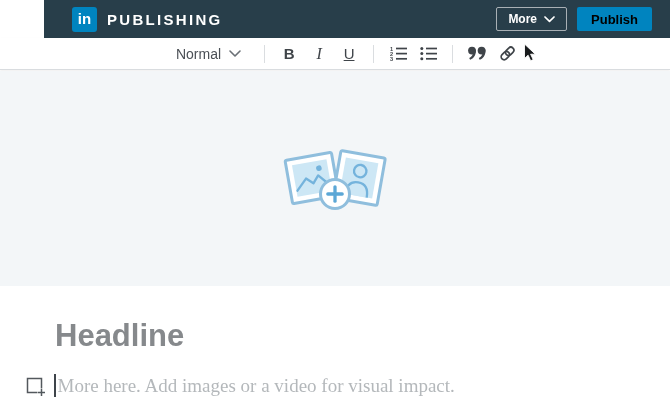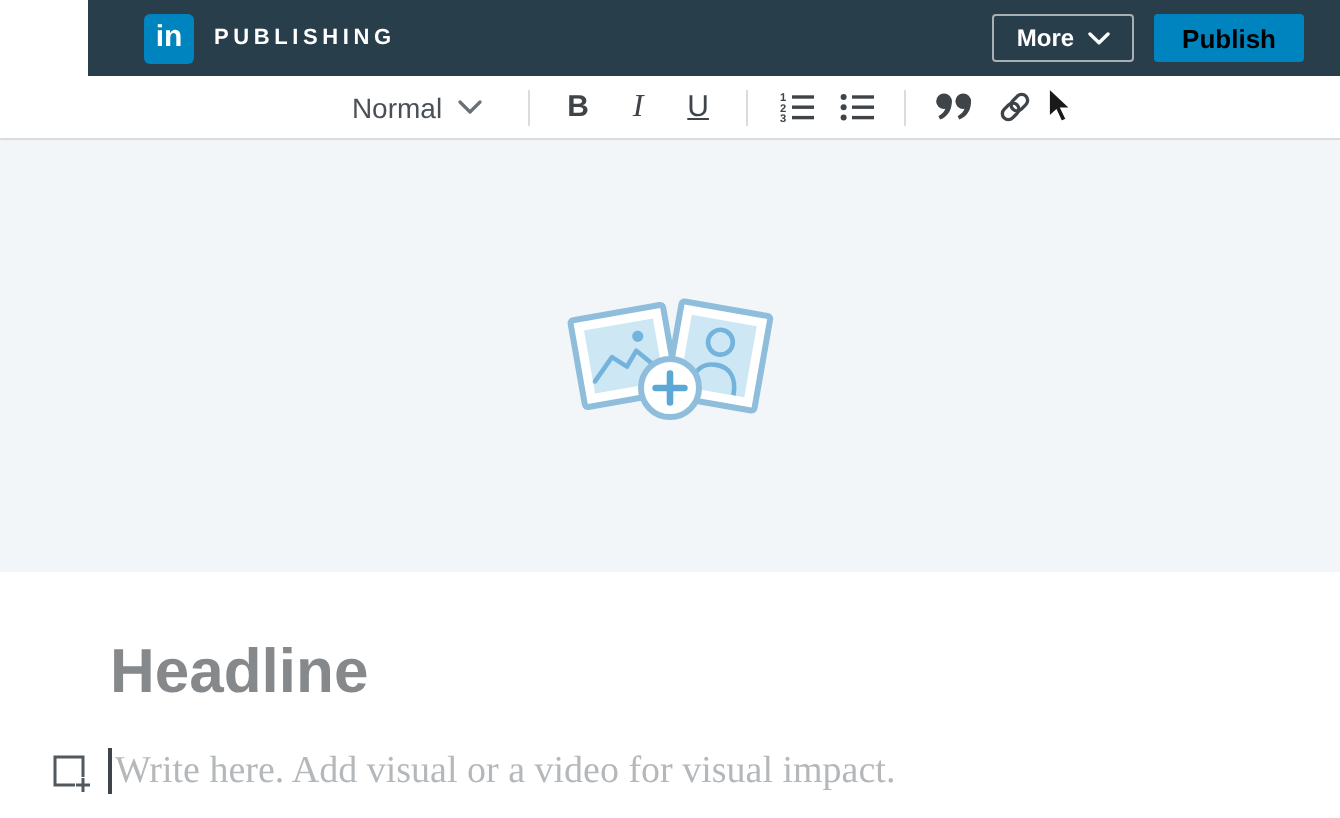--- a/index.html
+++ b/index.html
@@ -35,21 +35,21 @@
     font-size: 15px;
     display: flex;
     align-items: center;
     justify-content: center;
     padding-bottom: 2px;
     cursor: pointer;
   }
   .brand-text {
     margin-left: 10px;
     color: #fff;
-    font-size: 11px;
+    font-size: 15px;
     font-weight: 600;
     letter-spacing: 2.3px;
   }
   .nav-actions { display: flex; align-items: center; }
   .more-btn {
     display: inline-flex;
     align-items: center;
     gap: 7px;
     height: 24px;
     padding: 0 11px;
@@ -299,20 +299,20 @@
 
   <div class="body-row">
     <svg class="media-icon" width="22" height="22" viewBox="0 0 22 22">
       <path d="M13.5,17.5 H3.5 V3.5 H17.5 V13.5" fill="none" stroke="#53585d" stroke-width="1.5"></path>
       <g stroke="#53585d" stroke-width="1.5">
         <line x1="14" y1="17.5" x2="21" y2="17.5"></line>
         <line x1="17.5" y1="14" x2="17.5" y2="21"></line>
       </g>
     </svg>
     <span class="caret"></span>
-    <span class="body-placeholder">Write here. Add visual or a video for visual impact.</span>
+    <span class="body-placeholder">More here. Add images or a video for visual impact.</span>
   </div>
 
   <svg class="mouse-cursor" width="13" height="19" viewBox="0 0 13 19">
     <path d="M1.5,1 L1.5,15.5 L5.1,12.2 L7.7,17.8 L10.2,16.6 L7.6,11.2 L12.3,11.2 Z" fill="#181a1c" stroke="#ffffff" stroke-width="0.9"></path>
   </svg>
 
 </div>
 
 </body></html>

